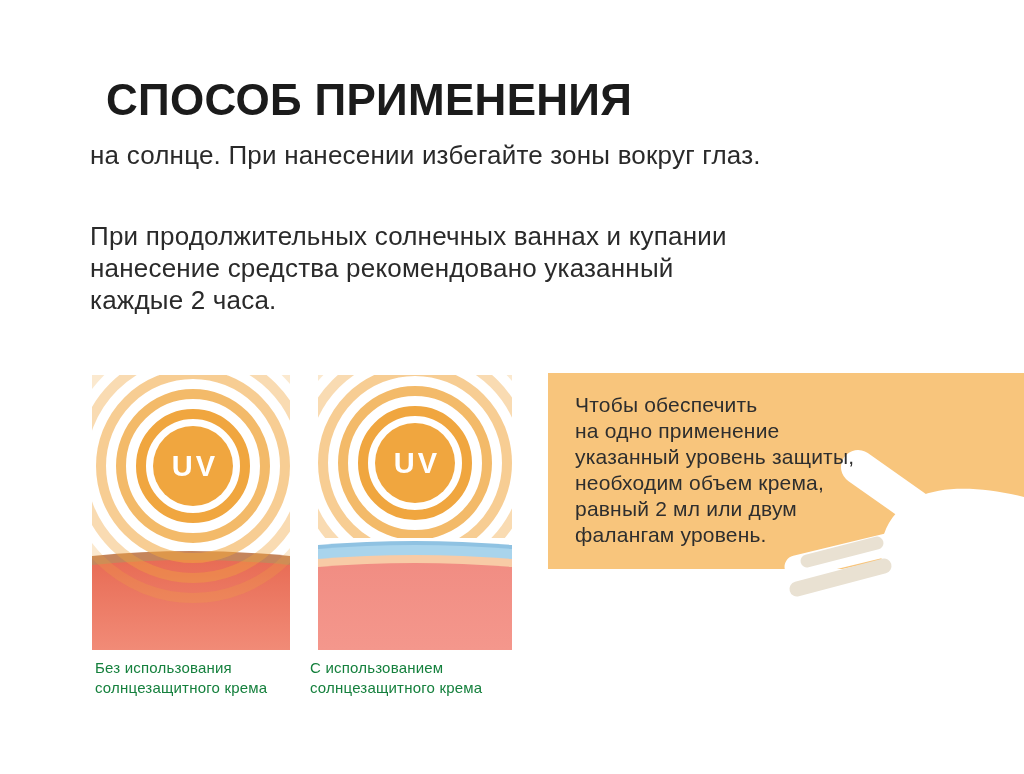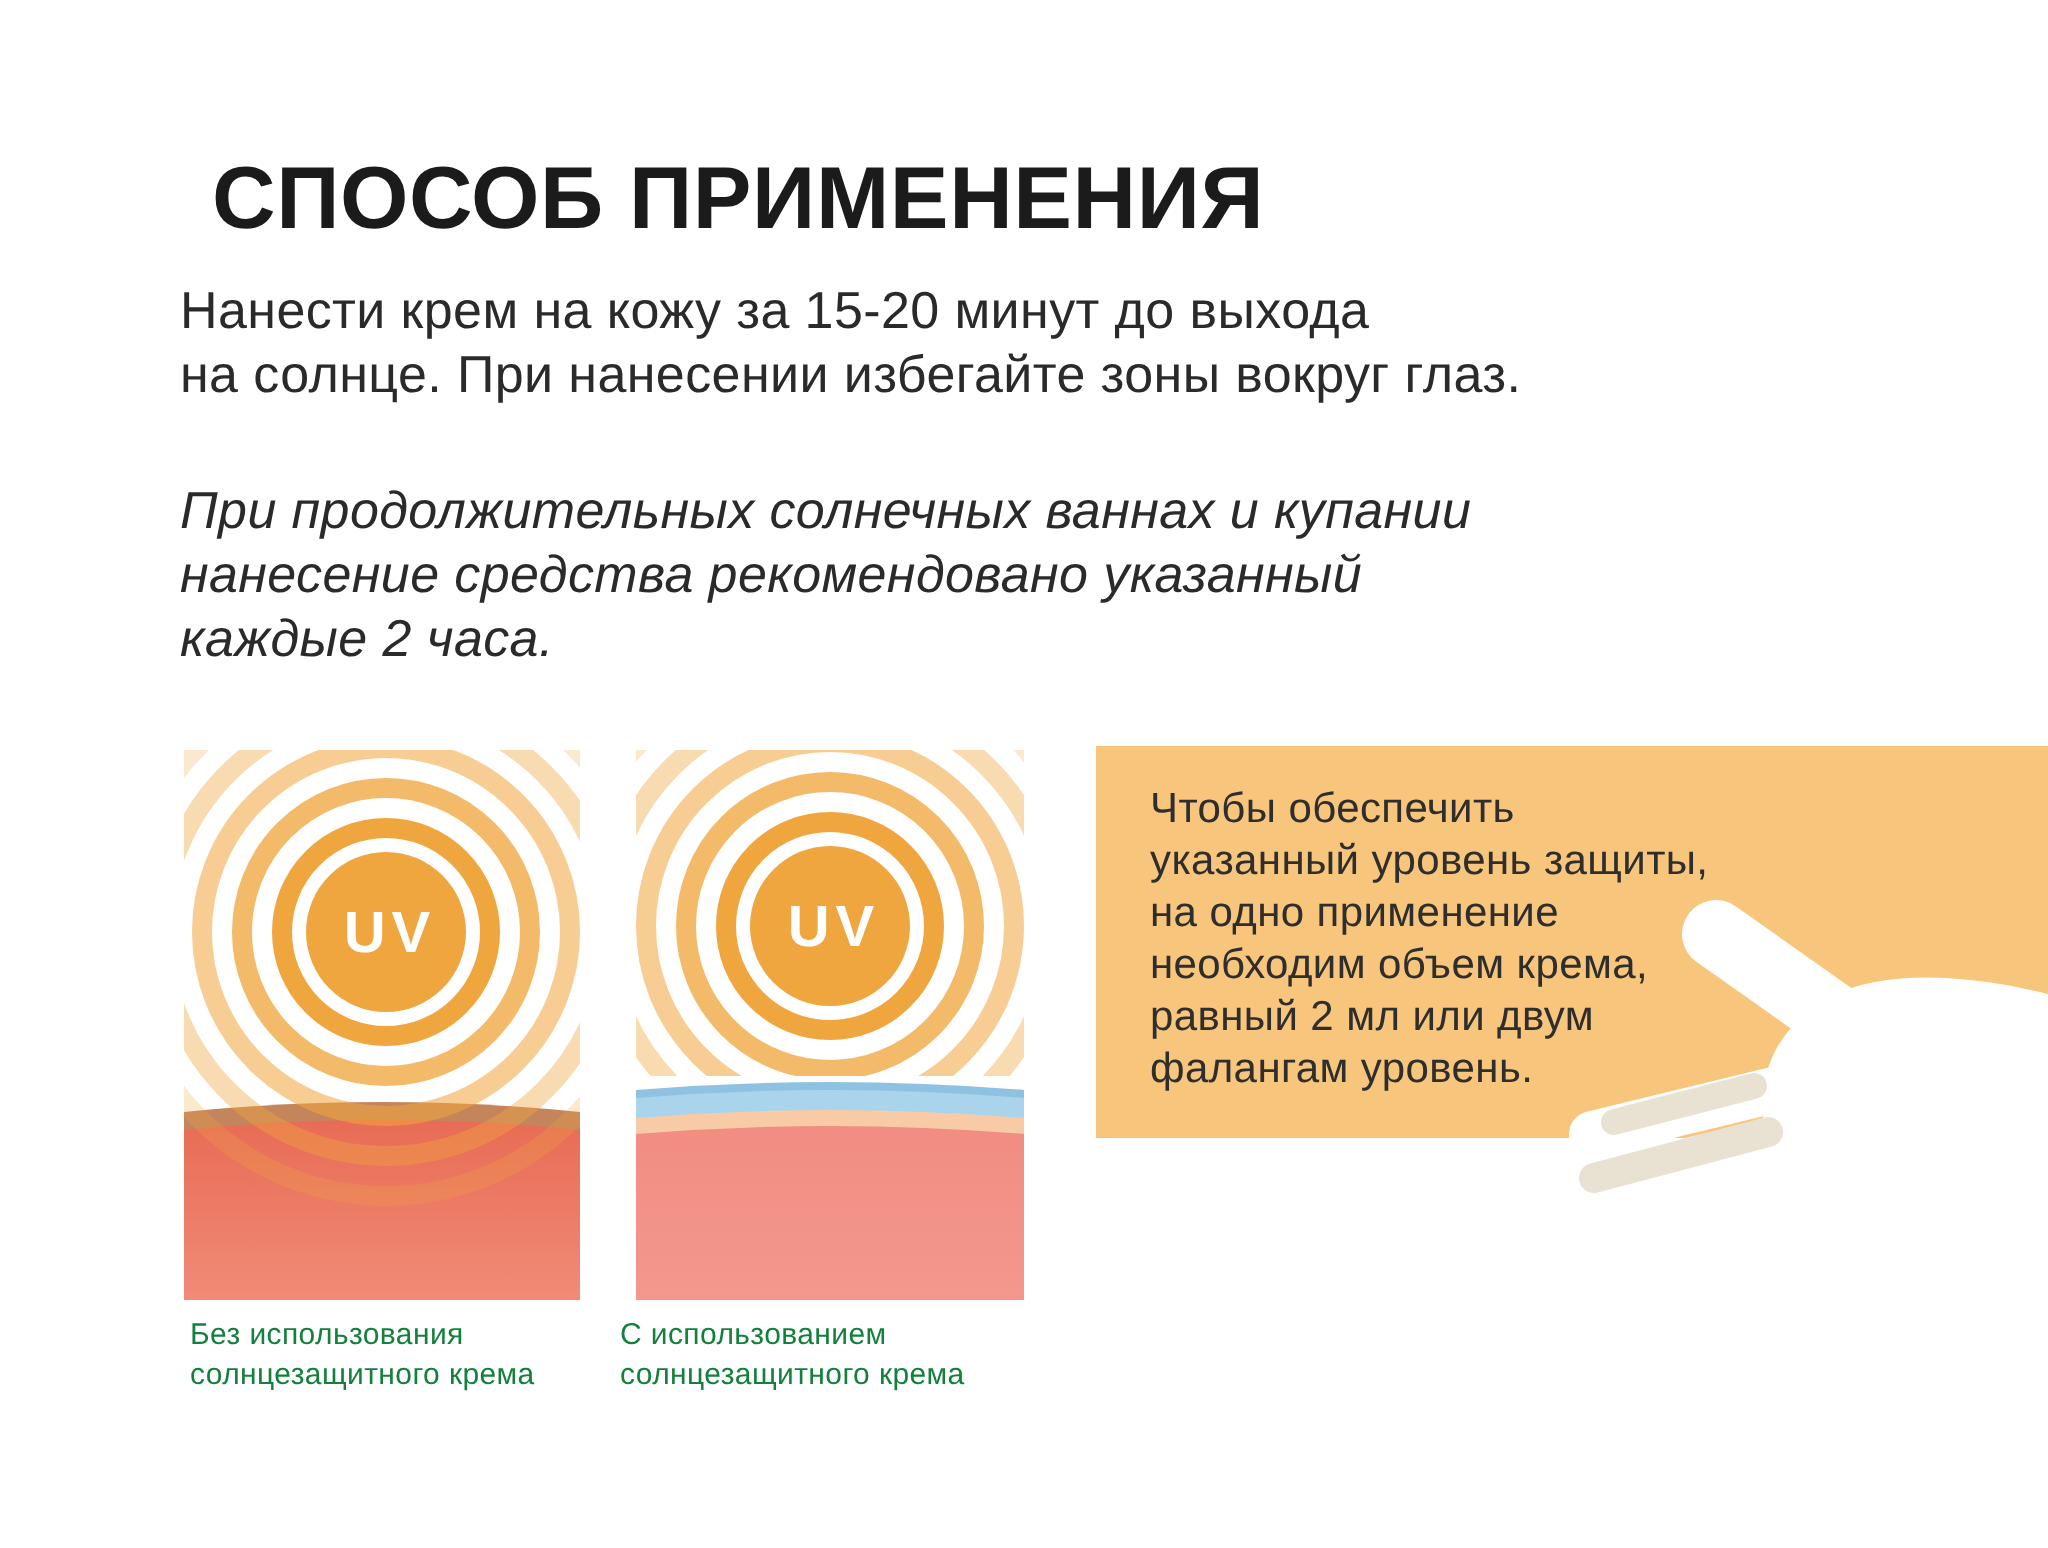--- a/index.html
+++ b/index.html
@@ -15,21 +15,21 @@
     position:absolute;left:90px;top:60px;
     font-size:44px;line-height:1.1;font-weight:700;
     color:#1b1b1b;letter-spacing:0.3px;margin:16px;
   }
   .para{
     position:absolute;left:90px;
     font-size:26px;line-height:32px;
     color:#2a2a2a;letter-spacing:0.2px;
   }
   .para-1{top:139px;}
-  .para-2{top:239px;font-style:italic;}
+  .para-2{top:220px;}
   .panel-svg{position:absolute;display:block;}
   .panel-1{left:92px;top:375px;}
   .panel-2{left:318px;top:375px;}
   .info-panel{
     position:absolute;left:548px;top:373px;
     width:476px;height:196px;
     background:#F8C57C;
   }
   .info-hand{position:absolute;left:0;top:0;width:476px;height:276px;display:block;}
   .info-text{
@@ -51,21 +51,20 @@
   }
 </style>
 </head>
 <body>
 
 <div class="page">
 
   <h1 class="title">СПОСОБ ПРИМЕНЕНИЯ</h1>
 
   <div class="para para-1">
-    <div>Нанести крем на кожу за 15-20 минут до выхода</div>
     <div>на солнце. При нанесении избегайте зоны вокруг глаз.</div>
   </div>
 
   <div class="para para-2">
     <div>При продолжительных солнечных ваннах и купании</div>
     <div>нанесение средства рекомендовано указанный</div>
     <div>каждые 2 часа.</div>
   </div>
 
   <svg class="panel-svg panel-1" width="198" height="275" viewBox="0 0 198 275">
@@ -133,22 +132,22 @@
         <line x1="380" y1="216" x2="257" y2="247" stroke-width="23"></line>
         <line x1="388" y1="241" x2="298" y2="265" stroke-width="23"></line>
       </g>
       <g stroke="#E9E1D2" stroke-linecap="round" fill="none">
         <line x1="329" y1="170" x2="259" y2="188" stroke-width="13"></line>
         <line x1="336" y1="193" x2="249" y2="216" stroke-width="15"></line>
       </g>
     </svg>
     <div class="info-text">
       <div>Чтобы обеспечить</div>
+      <div>на одно применение</div>
       <div>указанный уровень защиты,</div>
-      <div>на одно применение</div>
       <div>необходим объем крема,</div>
       <div>равный 2 мл или двум</div>
       <div>фалангам уровень.</div>
     </div>
   </div>
 
   <div class="caption caption-1">
     <div>Без использования</div>
     <div>солнцезащитного крема</div>
   </div>

